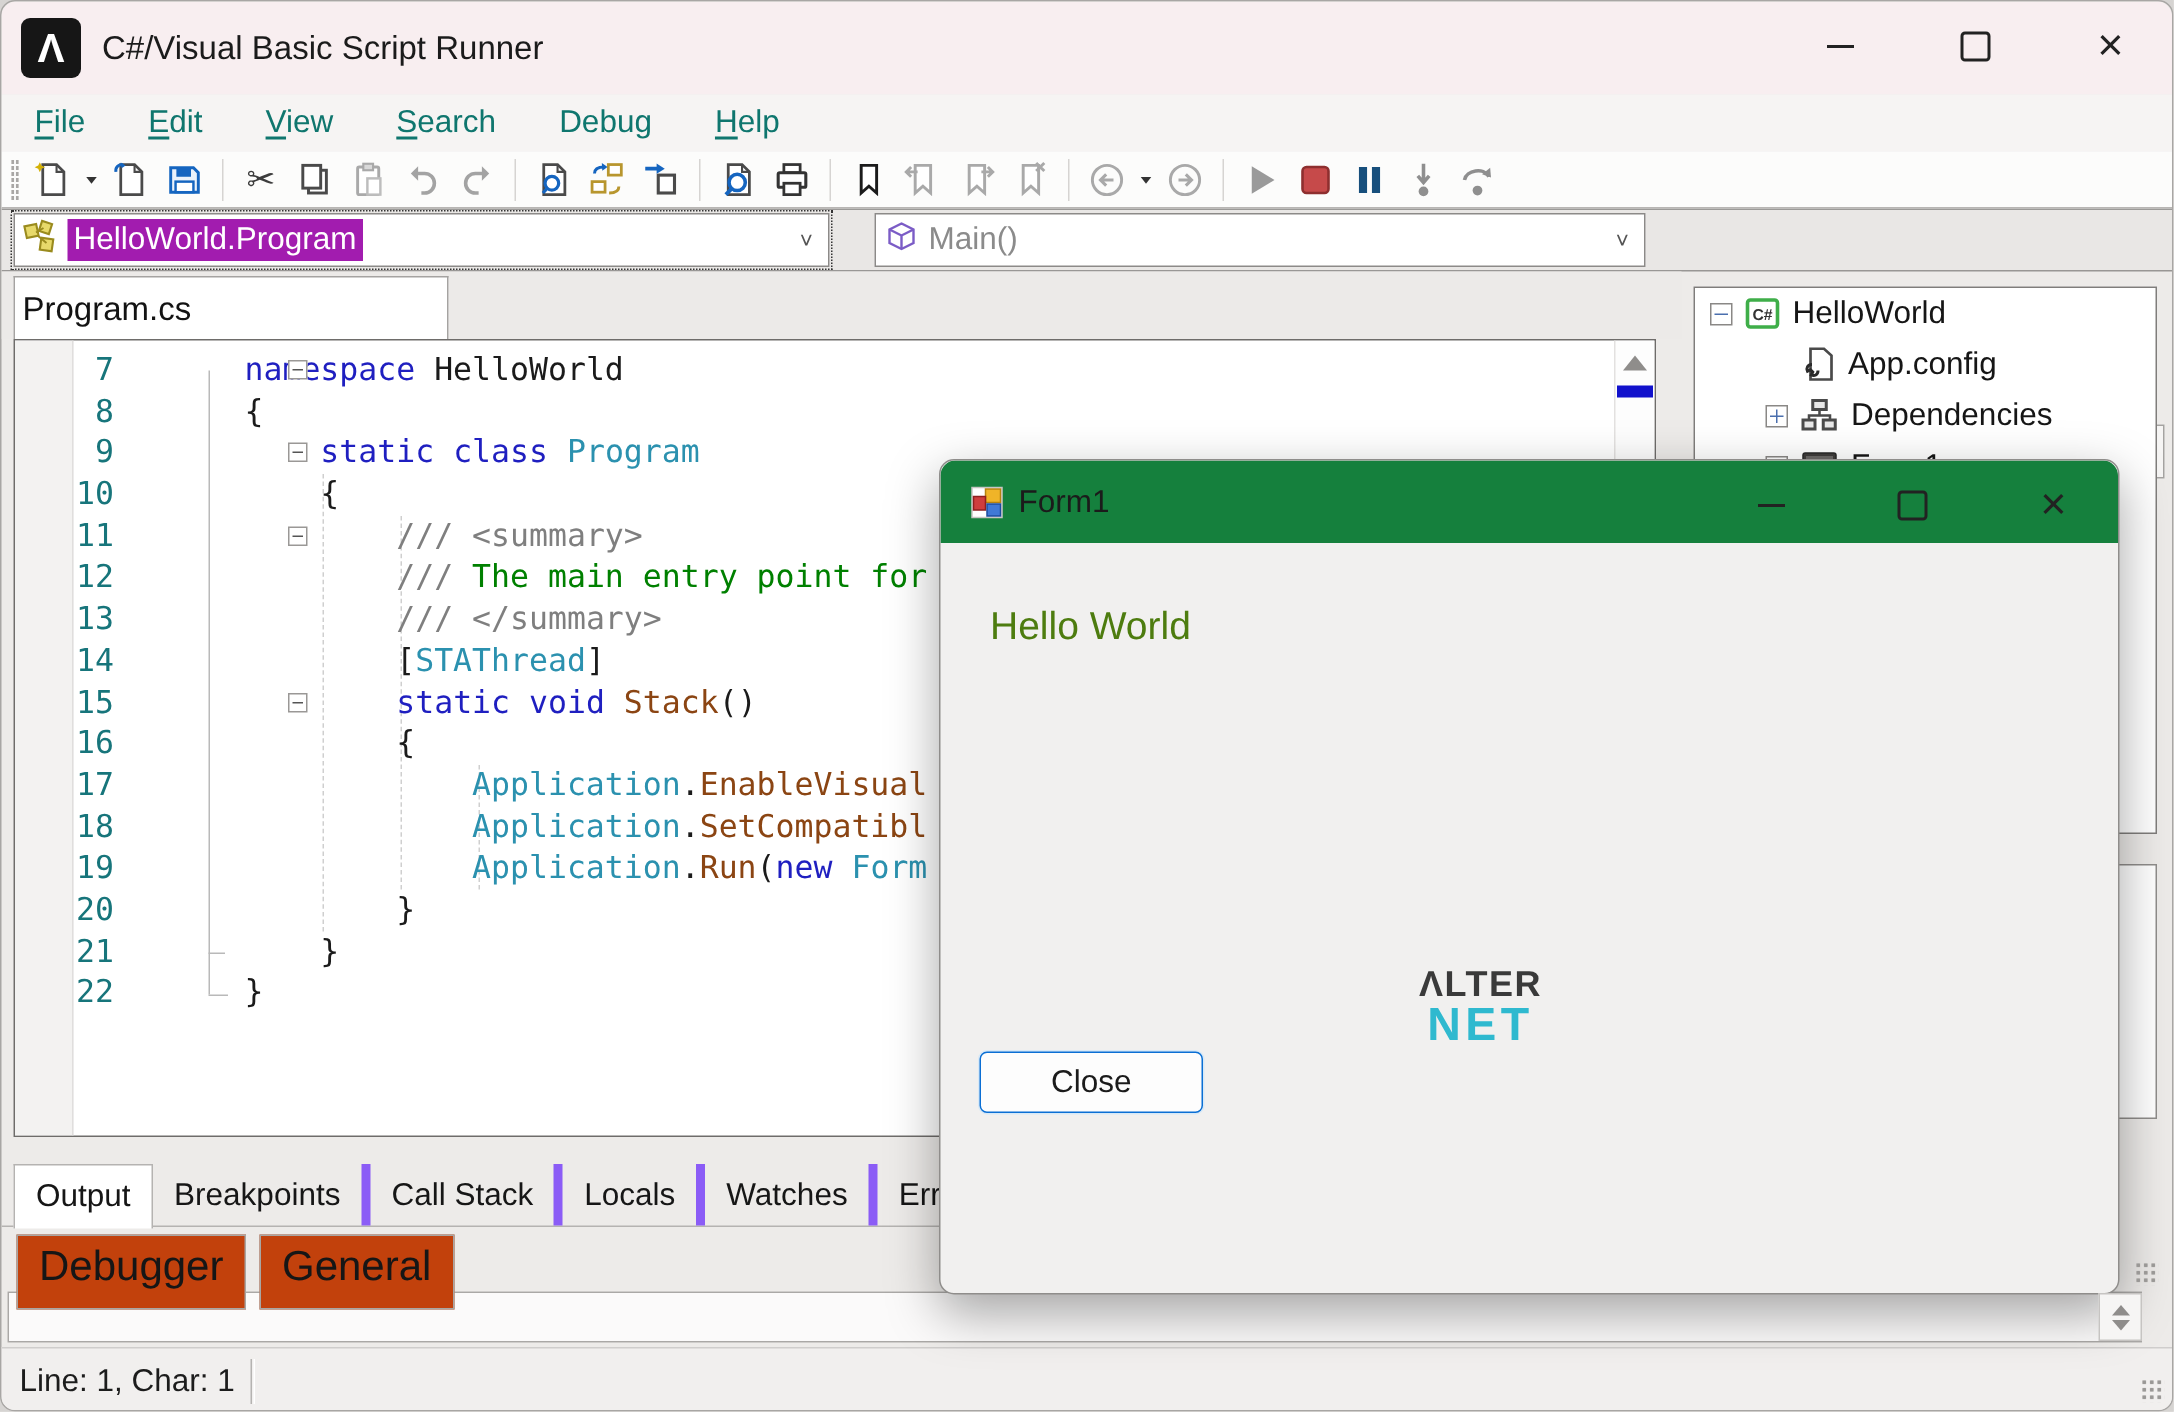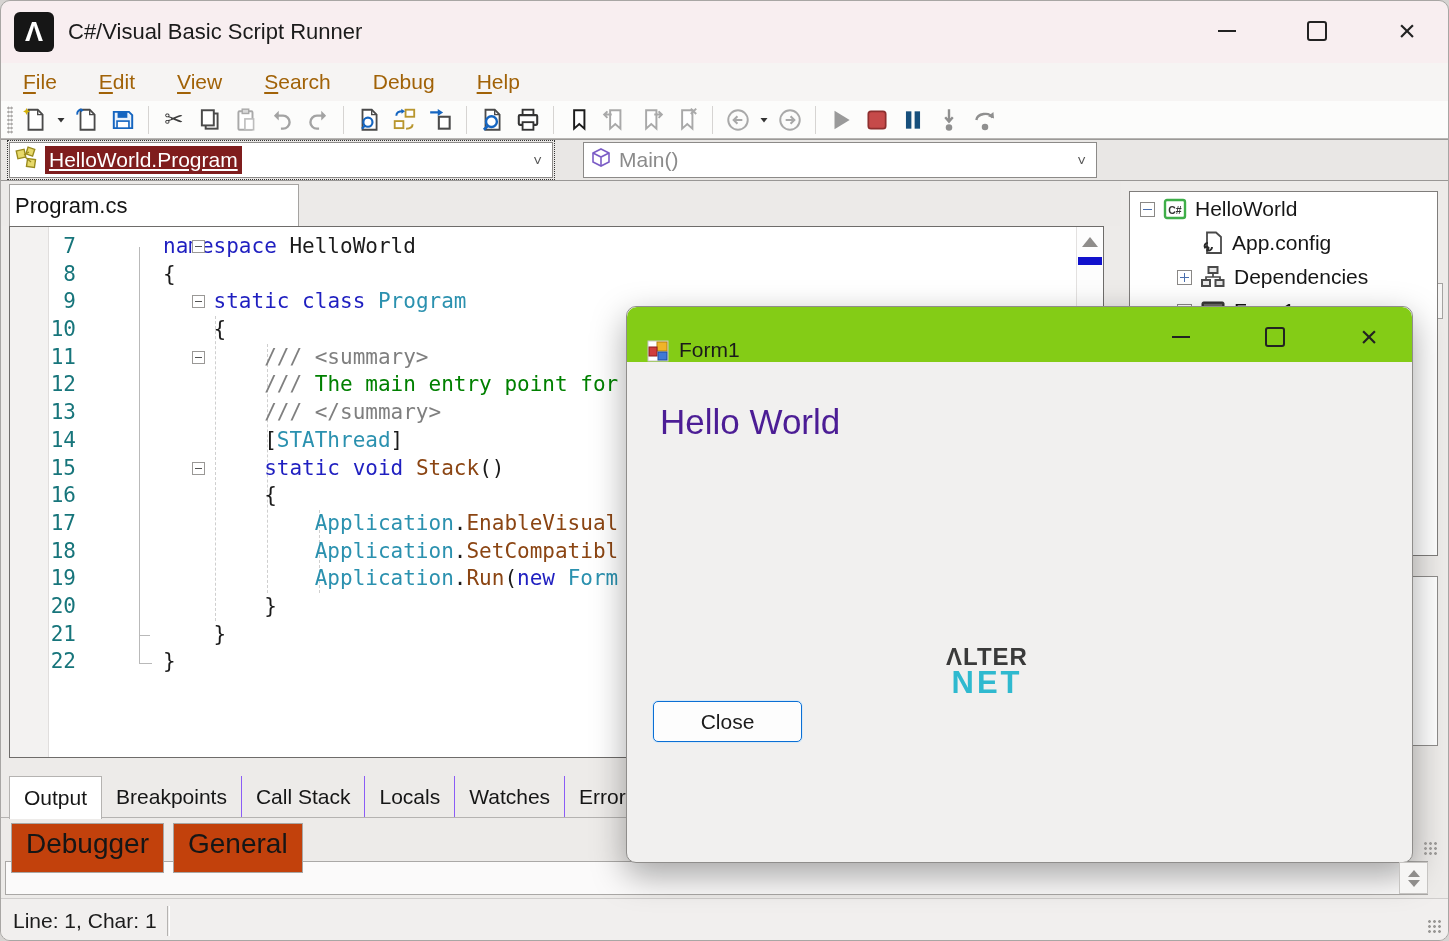--- a/index.html
+++ b/index.html
@@ -13,21 +13,21 @@
            font-size:27px;font-weight:bold;}
   .apptitle{margin-left:14px;font-size:22px;color:#1b1b1b;}
   .winbtns{position:absolute;right:18px;top:8px;display:flex;gap:44px;align-items:center;}
   .wbtn{width:46px;height:44px;display:flex;align-items:center;justify-content:center;cursor:default;}
   .ico-min{width:18px;height:2px;background:#222;}
   .ico-max{width:16px;height:16px;border:2px solid #222;border-radius:3px;}
   .ico-close{font-size:30px;color:#222;line-height:1;font-weight:300;}
   
   .menubar{position:absolute;left:0;top:62px;width:100%;height:38px;background:#f6f4f3;
            display:flex;align-items:center;padding-left:22px;gap:42px;box-sizing:border-box;}
-  .mitem{font-size:21px;color:#a16207;}
+  .mitem{font-size:21px;color:#0f766e;}
   .mitem .u{text-decoration:underline;text-underline-offset:3px;}
   
   .toolbar{position:absolute;left:0;top:100px;width:100%;height:38px;background:#fcfcfb;
            display:flex;align-items:center;border-bottom:1px solid #b8b6b4;box-sizing:border-box;}
   .tb-grip{width:6px;height:28px;margin:0 4px 0 6px;
            background-image:radial-gradient(#a9a7a5 1px,transparent 1.2px);background-size:3px 4px;}
   .tb-group{display:flex;align-items:center;}
   .tb-sep{width:1px;height:28px;background:#d6d4d2;margin:0 7px;}
   .tbtn{width:36px;height:32px;display:flex;align-items:center;justify-content:center;}
   .tbtn.narrow{width:16px;}
@@ -35,21 +35,21 @@
   .tbtn .glyph{font-size:23px;color:#3c3c3c;line-height:1;}
   
   .comborow{position:absolute;left:0;top:138px;width:100%;height:42px;background:#e9e7e5;
             border-top:1px solid #9b9997;border-bottom:1px solid #999795;box-sizing:border-box;}
   .combo{position:absolute;top:2px;height:36px;background:#fff;border:1px solid #8c8a88;
          display:flex;align-items:center;box-sizing:border-box;}
   .combo1{left:8px;width:544px;outline:1px dotted #333;outline-offset:1px;}
   .combo2{left:582px;width:514px;}
   .combo .cicon{margin:0 6px 0 5px;}
   .combo .val{font-size:21px;}
-  .combo .val.sel{background:#7f1d1d;color:#fff;padding:2px 4px;text-decoration:underline;}
+  .combo .val.sel{background:#a21caf;color:#fff;padding:2px 4px;}
   .combo .val.dim{color:#8b8b8b;}
   .combo .chev{margin-left:auto;margin-right:10px;color:#555;font-size:15px;}
   
   .rtabs{position:absolute;left:1120px;top:138px;height:42px;display:flex;align-items:flex-end;}
   .rtab-active{font-size:22px;color:#161616;padding:0 8px 7px 8px;}
   .rtab{font-size:20px;color:#222;background:#fff;border:1px solid #a5a3a1;border-bottom:none;
         padding:6px 12px 8px 12px;margin-left:2px;}
   .rscroll{width:34px;height:36px;background:#f6f5f4;border:1px solid #a5a3a1;margin-left:3px;
            display:flex;align-items:center;justify-content:center;font-size:14px;color:#222;
            box-sizing:border-box;margin-bottom:1px;}
@@ -88,21 +88,21 @@
   .texp.none{border:none;background:transparent;}
   .texp .h{position:absolute;left:2px;top:6px;width:9px;height:1px;background:#4a6fae;}
   .texp .v{position:absolute;left:6px;top:2px;width:1px;height:9px;background:#4a6fae;}
   .ticon{margin:0 8px;flex:none;display:flex;}
   .rpanel2{position:absolute;left:1128px;top:575px;width:309px;height:170px;background:#fff;
            border:1px solid #8f8d8b;box-sizing:border-box;z-index:5;}
   
   .btabs{position:absolute;left:0;top:775px;width:1120px;height:42px;}
   .btabs .rule{position:absolute;left:0;bottom:0;width:100%;height:1px;background:#b5b3b1;}
   .btab{position:relative;float:left;height:41px;display:flex;align-items:center;padding:0 14px;
-        font-size:21px;color:#161616;border-right:1px solid #8b5cf6;}
+        font-size:21px;color:#161616;border-right:6px solid #8b5cf6;}
   .btab.active{background:#fff;border:1px solid #b5b3b1;border-bottom:none;height:42px;z-index:2;margin-left:8px;}
   .subtabs{position:absolute;left:10px;top:822px;display:flex;gap:9px;z-index:1;}
   .stab{background:#c2410c;border:1px solid #a8a6a4;font-size:28px;color:#161616;
         padding:4px 14px 12px 14px;}
   .outstrip{position:absolute;left:4px;top:860px;width:1423px;height:34px;background:#fbfafa;
             border:1px solid #aaa8a6;box-sizing:border-box;}
   .spinner{position:absolute;left:1398px;top:861px;width:29px;height:32px;background:#f6f5f4;
            border:1px solid #c6c4c2;box-sizing:border-box;display:flex;flex-direction:column;
            align-items:center;justify-content:center;gap:3px;z-index:60;}
   .tri-up{width:0;height:0;border-left:6px solid transparent;border-right:6px solid transparent;border-bottom:7px solid #8f8d8b;}
@@ -111,25 +111,25 @@
         background-image:radial-gradient(#9a9896 1.3px,transparent 1.5px);background-size:5px 5px;z-index:60;}
   
   .statusbar{position:absolute;left:0;top:897px;width:100%;height:44px;background:#f1efee;
              border-top:1px solid #cfcdcc;display:flex;align-items:center;}
   .stext{font-size:21px;color:#1c1c1c;margin-left:12px;}
   .ssep{width:1px;height:30px;background:#b5b3b1;margin-left:10px;box-shadow:2px 0 0 #fff;}
   
   .form1{position:absolute;left:625px;top:305px;width:787px;height:557px;background:#f1f0ef;
          border:1px solid #8f8d8b;border-radius:10px;box-shadow:0 12px 34px rgba(0,0,0,.35);
          z-index:50;box-sizing:border-box;overflow:hidden;}
-  .f1title{height:55px;background:#84cc16;display:flex;align-items:flex-end;border-radius:10px 10px 0 0;}
+  .f1title{height:55px;background:#15803d;display:flex;align-items:center;border-radius:10px 10px 0 0;}
   .f1icon{margin-left:20px;display:flex;}
   .f1text{margin-left:10px;font-size:21px;color:#1b1b1b;}
   .f1btns{position:absolute;right:20px;top:8px;display:flex;gap:48px;align-items:center;}
-  .f1label{position:absolute;left:33px;top:95px;font-size:35px;color:#4c1d95;}
+  .f1label{position:absolute;left:33px;top:95px;font-size:26px;color:#4d7c0f;}
   .logo{position:absolute;left:280px;top:338px;width:160px;text-align:center;line-height:1;}
   .logo .l1{font-size:24px;font-weight:600;letter-spacing:1px;color:#3a3a3a;}
   .logo .l2{font-size:31px;font-weight:600;letter-spacing:3px;margin-top:-2px;}
   .closebtn{position:absolute;left:26px;top:394px;width:147px;height:39px;background:#fdfdfd;
             border:1px solid #0b6fd4;border-radius:5px;box-shadow:0 0 0 1px #d8e9f7;
             font-size:21px;color:#1b1b1b;display:flex;align-items:center;justify-content:center;}
 </style>
 </head>
 <body>
 

